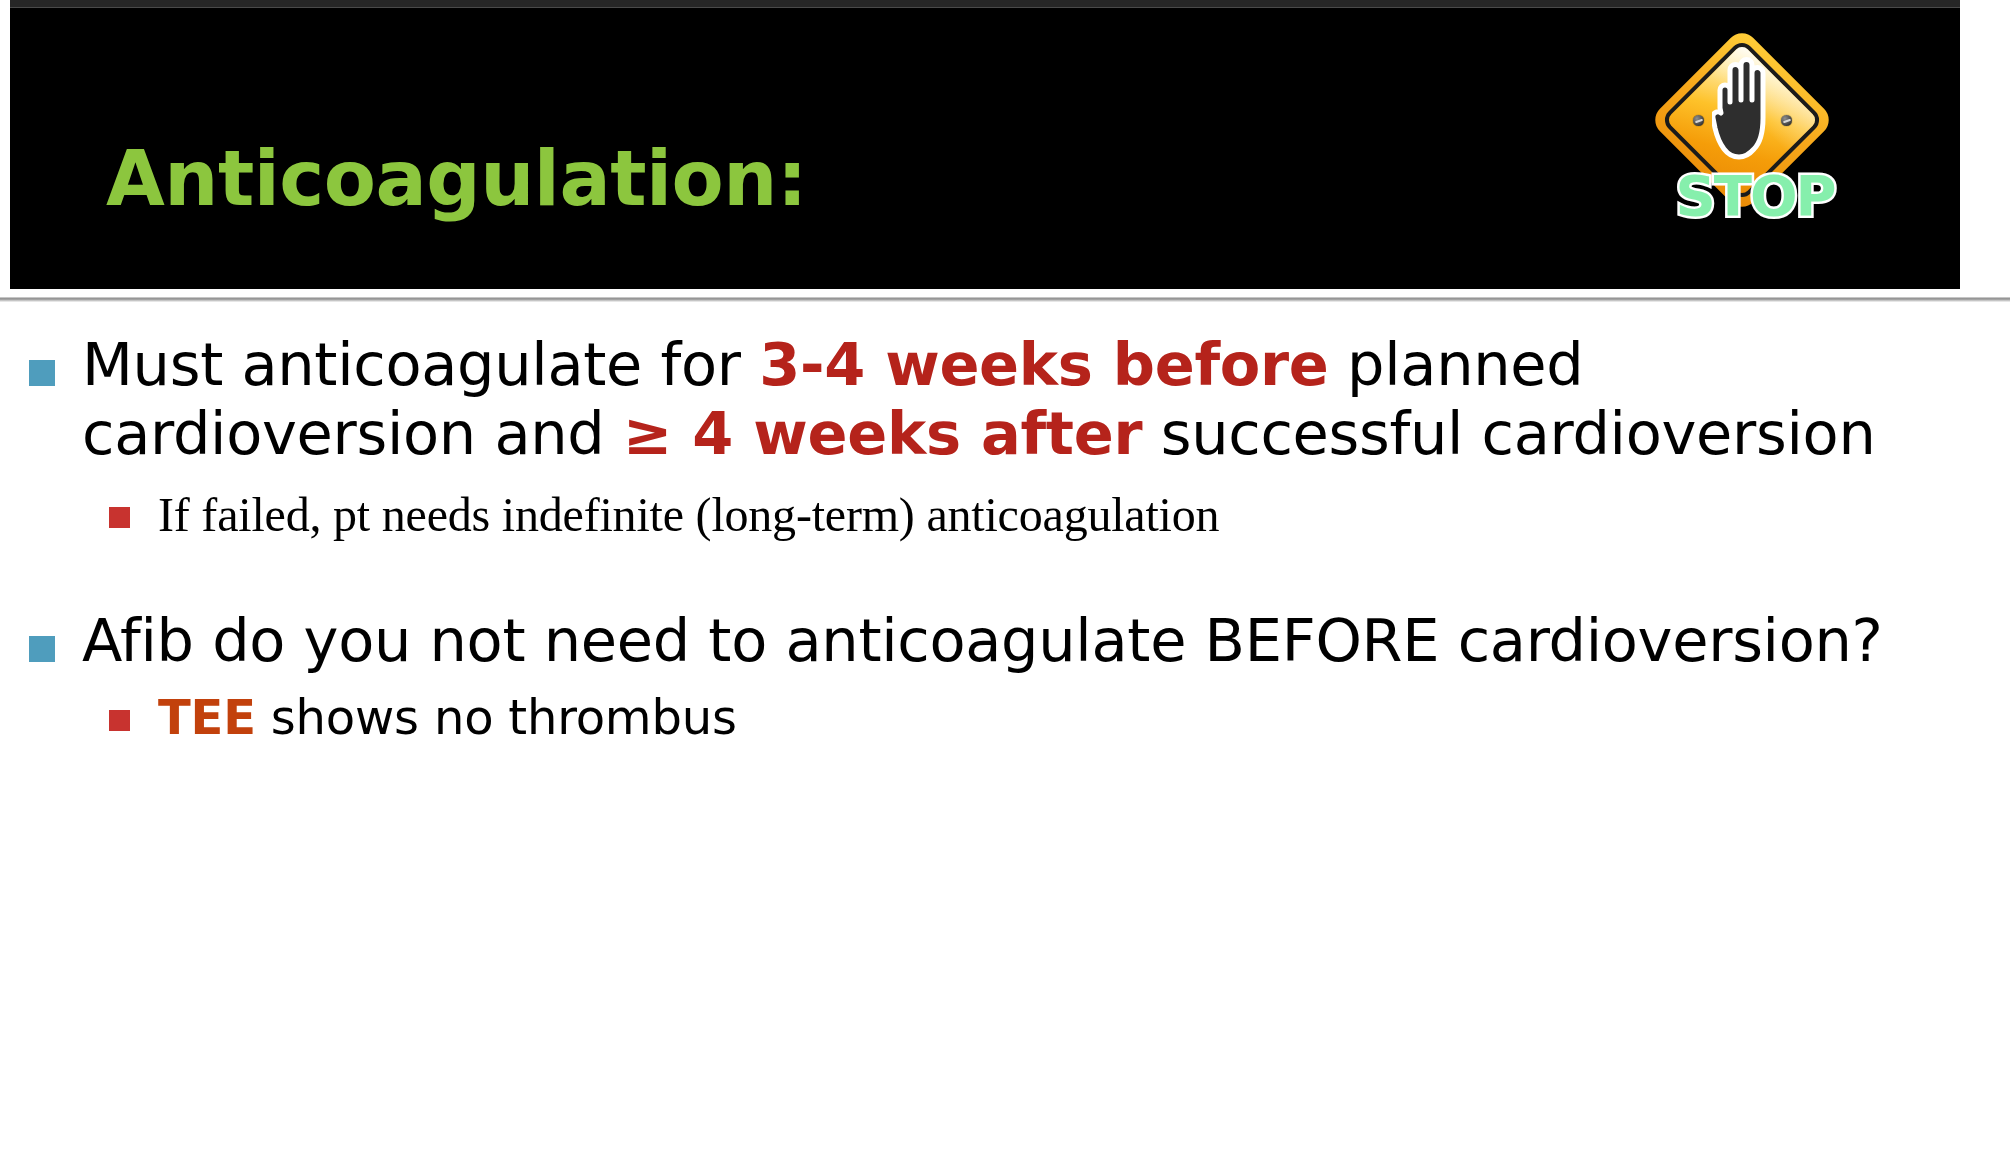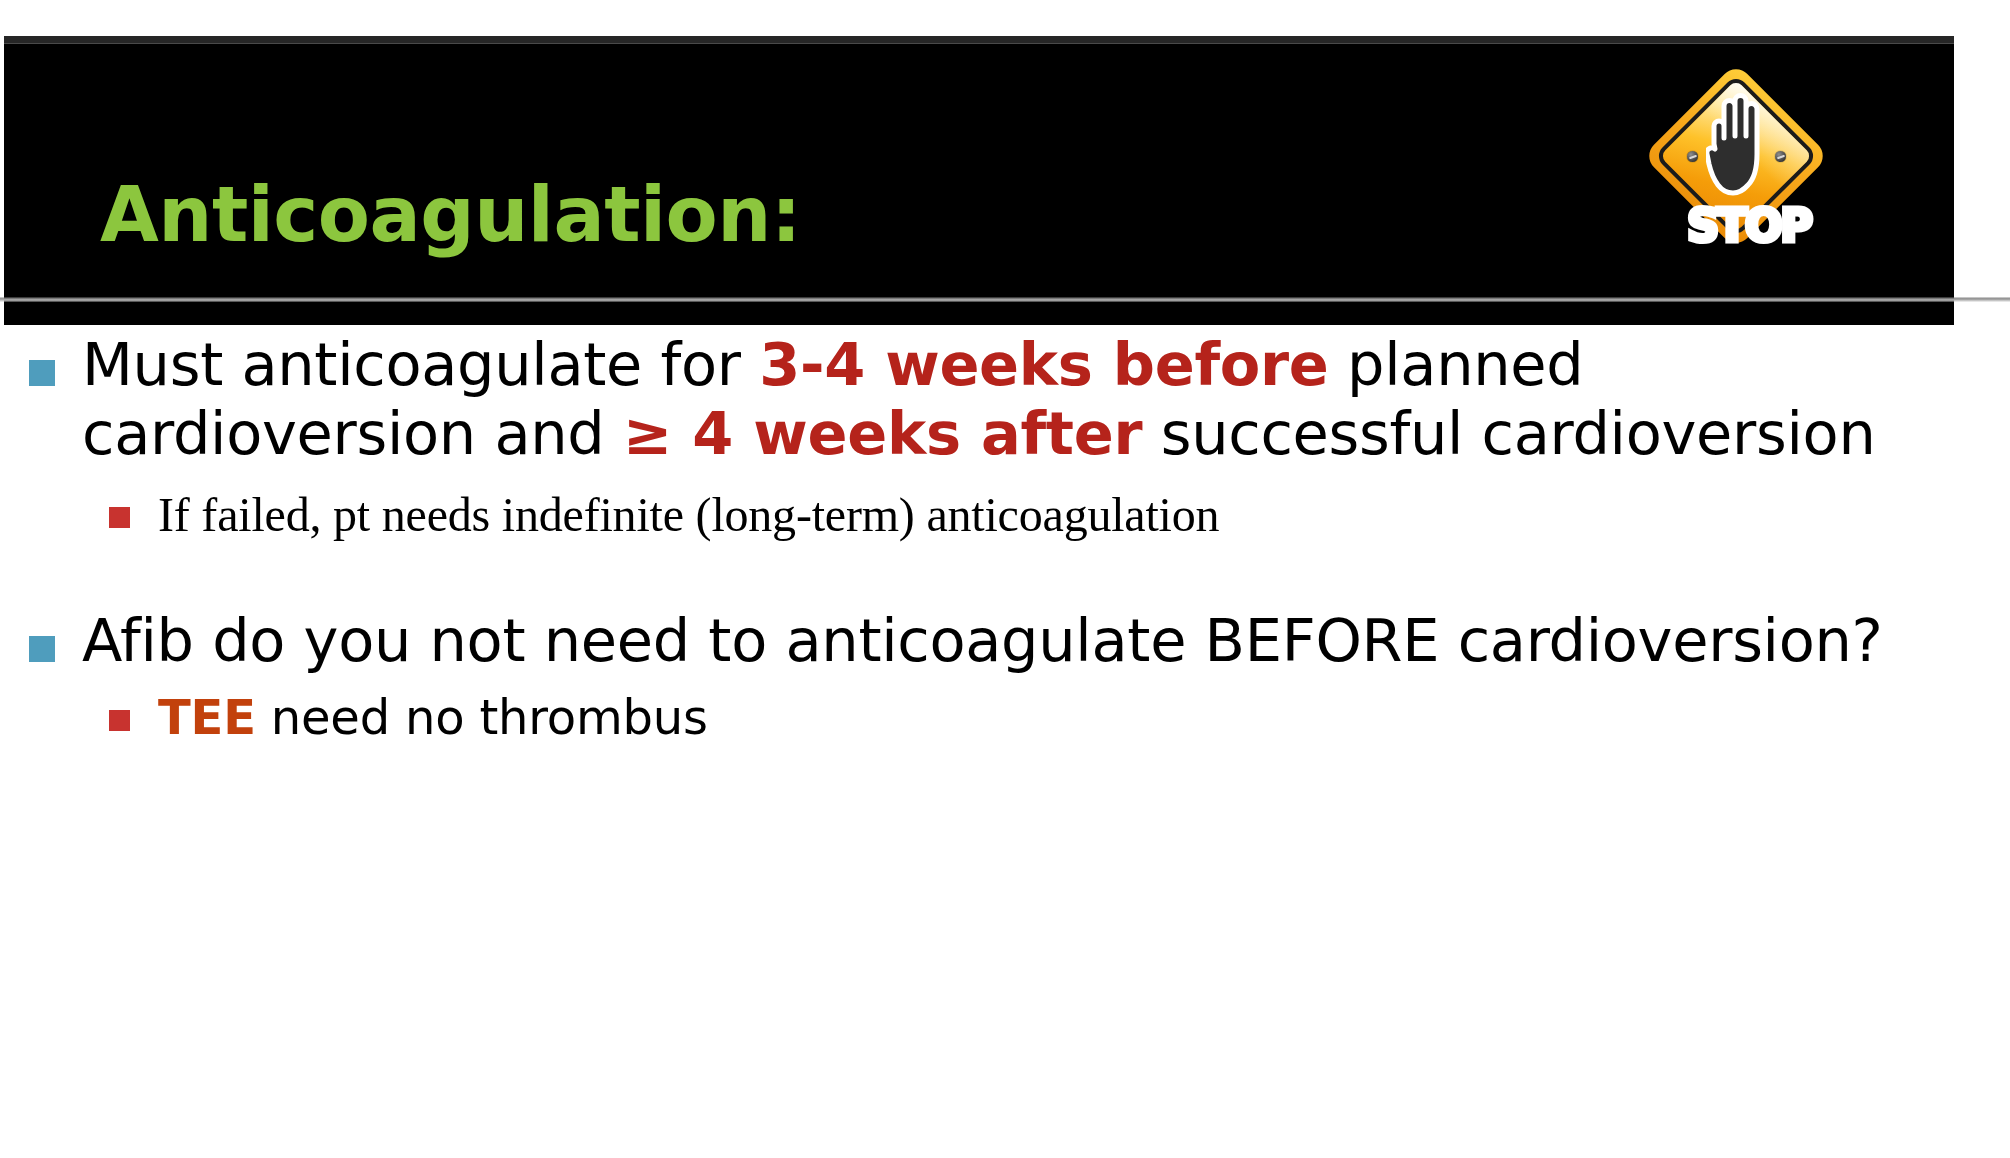--- a/index.html
+++ b/index.html
@@ -18,27 +18,26 @@
     position: relative;
     width: 2010px;
     height: 1158px;
     background: #ffffff;
     overflow: hidden;
   }
 
   
   .title-bar {
     position: absolute;
-    left: 4px;
+    left: 10px;
     top: 0;
     width: 1950px;
     height: 289px;
     background: #000000;
     overflow: hidden;
-    margin-top: 36px;
   }
   .title-bar-topstrip {
     position: absolute;
     left: 0;
     top: 0;
     width: 100%;
     height: 8px;
     background: #262626;
     border-bottom: 1px solid #4a4a4a;
     box-sizing: border-box;
@@ -158,24 +157,24 @@
   }
   .stop-hand svg { display: block; width: 100%; height: 100%; }
 
   .stop-word {
     position: absolute;
     left: 0px;
     top: 140px;
     width: 210px;
     text-align: center;
     font-family: "DejaVu Sans", sans-serif;
-    font-size: 44px;
+    font-size: 56px;
     font-weight: bold;
     letter-spacing: -2px;
-    color: #ffffff;
+    color: #86efac;
     -webkit-text-stroke: 5px #ffffff;
     paint-order: stroke fill;
     line-height: 1;
   }
 
   
   .body {
     position: absolute;
     left: 0;
     top: 330px;
@@ -277,18 +276,18 @@
 
     <div class="spacer-block"></div>
 
     <div class="bullet-l1">
       <span class="marker"></span>
       <span>Afib do you not need to anticoagulate  BEFORE cardioversion?</span>
     </div>
 
     <div class="bullet-l2 gap-after-b2">
       <span class="marker"></span>
-      <span class="em-bold">TEE</span><span> need no thrombus</span>
+      <span class="em-bold">TEE</span><span> shows no thrombus</span>
     </div>
 
 
   </div>
 </div>
 
 </body></html>

